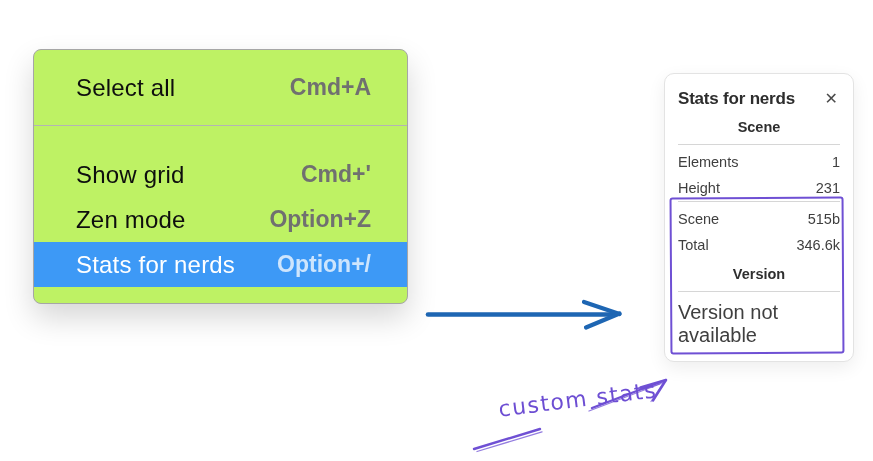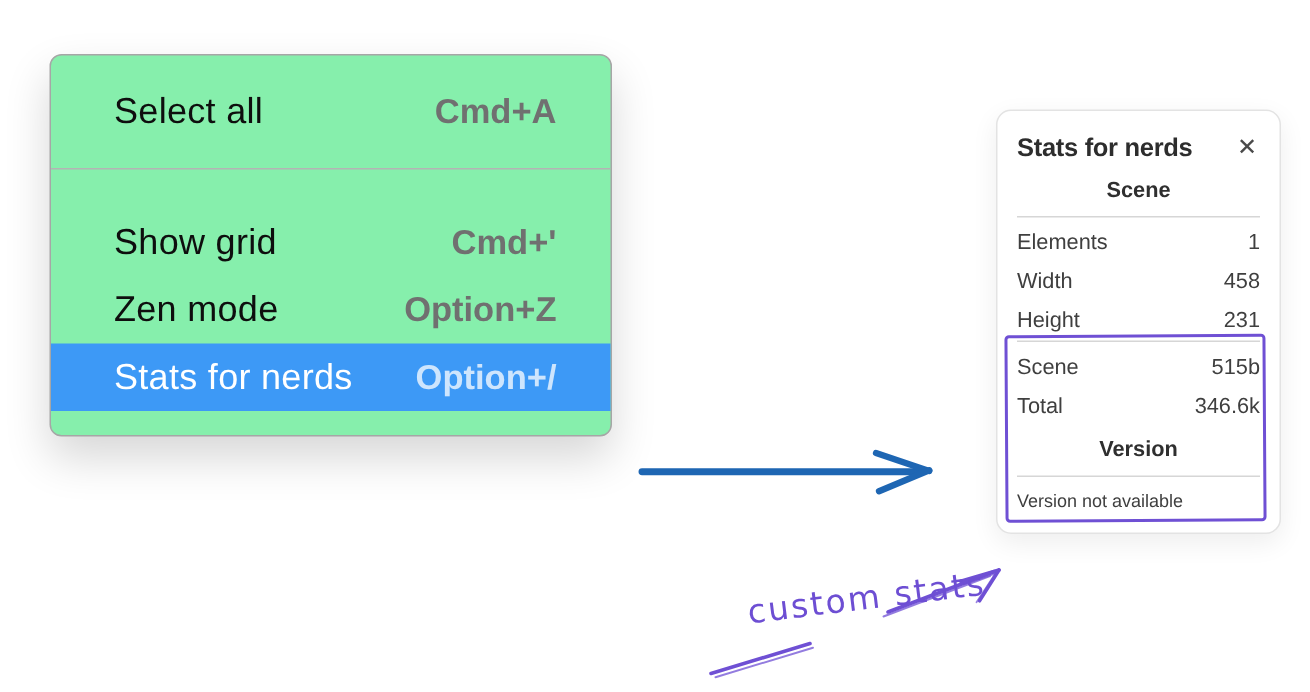--- a/index.html
+++ b/index.html
@@ -7,23 +7,23 @@
   body {
     position: relative;
     background: #ffffff;
     font-family: "Liberation Sans", sans-serif;
     overflow: hidden;
   }
 
   
   .context-menu {
     position: absolute;
-    left: 33px; top: 36px;
+    left: 33px; top: 49px;
     width: 375px;
-    background: #86efac;
+    background: #bef264;
     border: 1px solid #a6a6a6;
     border-radius: 8px;
     box-shadow: 0 14px 30px rgba(0,0,0,0.16);
     padding: 15px 0 16px 0;
   }
   .menu-item {
     height: 45px;
     display: flex;
     align-items: center;
     justify-content: space-between;
@@ -98,21 +98,21 @@
   .stat-row {
     display: flex;
     justify-content: space-between;
     align-items: flex-start;
     padding: 5px 0;
     font-size: 14.5px;
   }
   .stat-label { color: #3f3f3f; }
   .stat-value { color: #3f3f3f; text-align: right; }
   .version-note {
-    font-size: 12px;
+    font-size: 20px;
     color: #3f3f3f;
     padding: 5px 0 2px 0;
   }
 
   
   .purple-region { position: relative; }
   .sketch-rect {
     position: absolute;
     left: -8px; top: -4px; right: -4px; bottom: -5px;
     border: 2px solid #6f50d4;
@@ -176,24 +176,20 @@
     <span class="panel-title">Stats for nerds</span>
     <button class="close-btn">✕</button>
   </div>
 
   <div class="sec">
     <div class="sec-title">Scene</div>
     <hr class="sec-rule">
     <div class="stat-row">
       <span class="stat-label">Elements</span>
       <span class="stat-value">1</span>
-    </div>
-    <div class="stat-row">
-      <span class="stat-label">Width</span>
-      <span class="stat-value">458</span>
     </div>
     <div class="stat-row">
       <span class="stat-label">Height</span>
       <span class="stat-value">231</span>
     </div>
   </div>
 
   <div class="purple-region">
     <div class="sketch-rect"></div>
 

